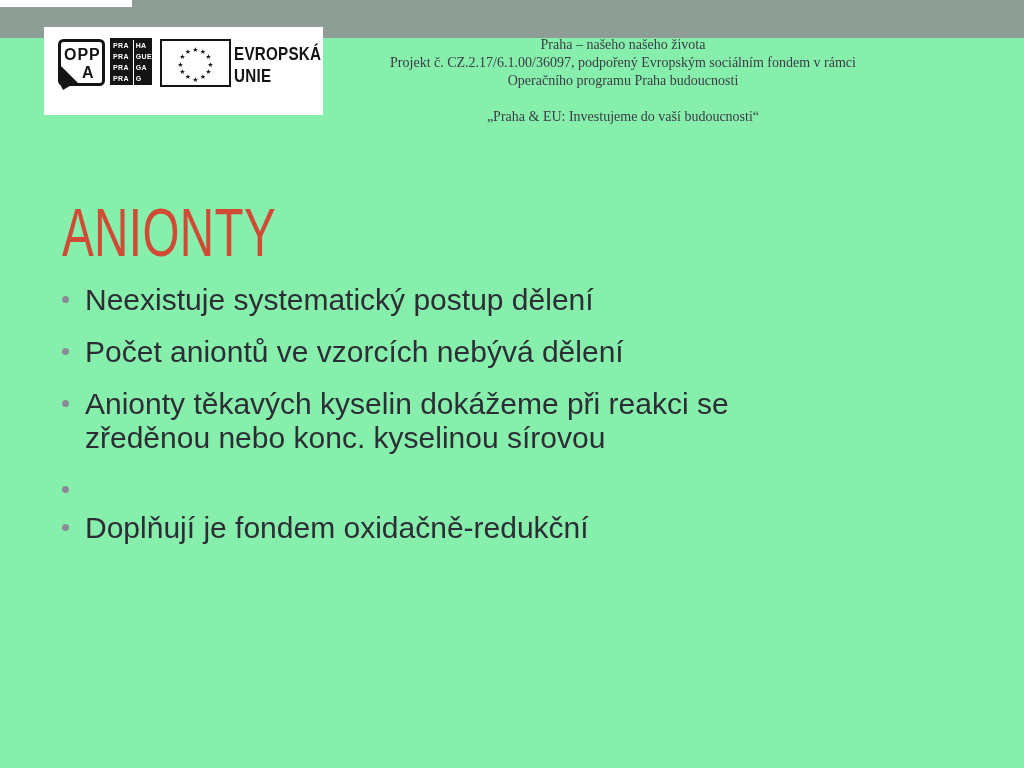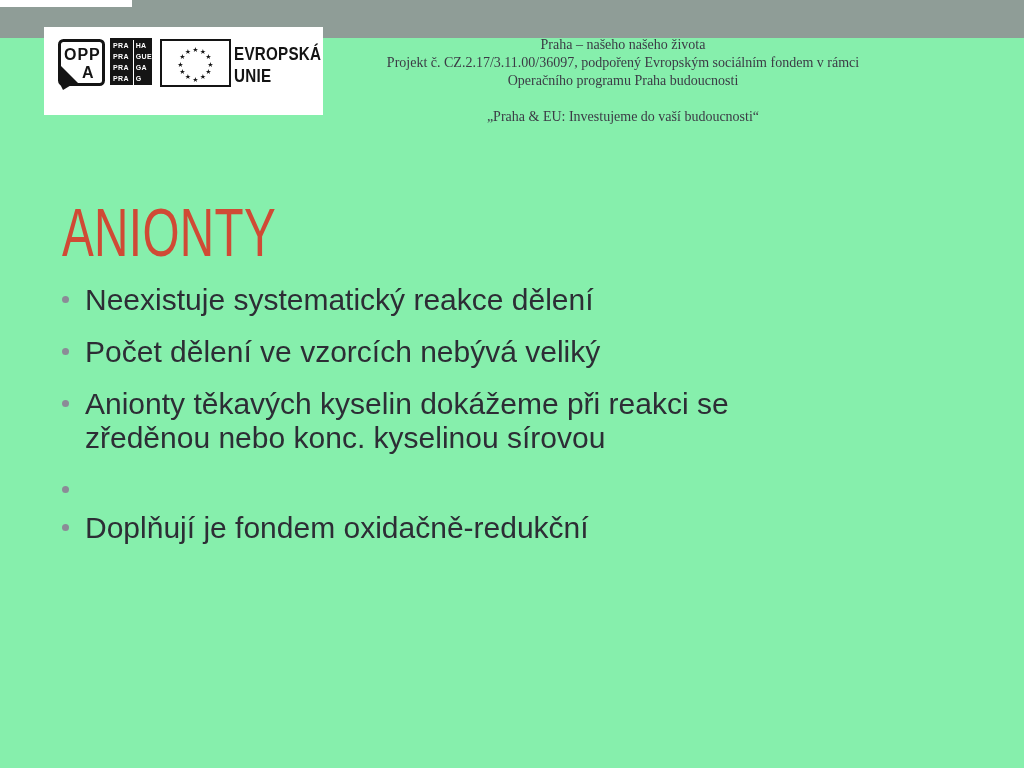--- a/index.html
+++ b/index.html
@@ -92,36 +92,36 @@
       </div>
 
     <div class="eu-label">
       <div>EVROPSKÁ</div>
       <div>UNIE</div>
     </div>
   </div>
 
   <div class="project" style="color: rgb(59, 59, 69);">
     <div>Praha – našeho našeho života</div>
-    <div>Projekt č. CZ.2.17/3.11.00/36097, podpořený Evropským sociálním fondem v rámci</div>
+    <div>Projekt č. CZ.2.17/6.1.00/36097, podpořený Evropským sociálním fondem v rámci</div>
     <div>Operačního programu Praha budoucnosti</div>
     <div class="spacer"></div>
     <div>„Praha &amp; EU: Investujeme do vaší budoucnosti“</div>
   </div>
 
   <h1 class="title" style="margin: 0px; color: rgb(208, 74, 53);">ANIONTY</h1>
 
   <ul class="bullets">
       <li>
         <span class="dot" style="background: rgb(139, 139, 151);"></span>
-        <span class="bullet-text" style="color: rgb(45, 45, 53);">Neexistuje systematický reakce dělení</span>
+        <span class="bullet-text" style="color: rgb(45, 45, 53);">Neexistuje systematický postup dělení</span>
       </li>
       <li>
         <span class="dot" style="background: rgb(139, 139, 151);"></span>
-        <span class="bullet-text" style="color: rgb(45, 45, 53);">Počet dělení ve vzorcích nebývá veliký</span>
+        <span class="bullet-text" style="color: rgb(45, 45, 53);">Počet aniontů ve vzorcích nebývá dělení</span>
       </li>
       <li>
         <span class="dot" style="background: rgb(139, 139, 151);"></span>
         <span class="bullet-text" style="color: rgb(45, 45, 53);">Anionty těkavých kyselin dokážeme při reakci se<br>zředěnou nebo konc. kyselinou sírovou</span>
       </li>
       <li>
         <span class="dot" style="background: rgb(139, 139, 151);"></span>
       </li>
       <li>
         <span class="dot" style="background: rgb(139, 139, 151);"></span>

